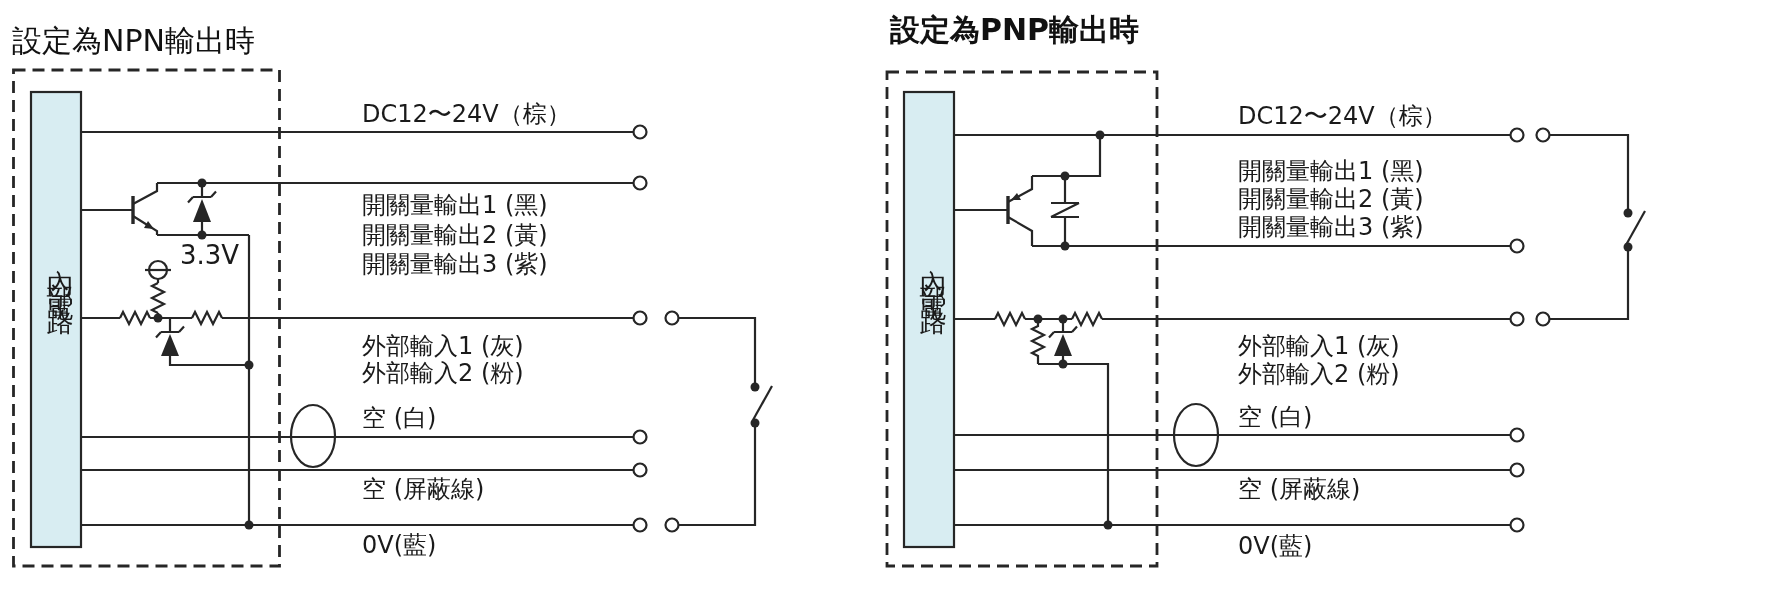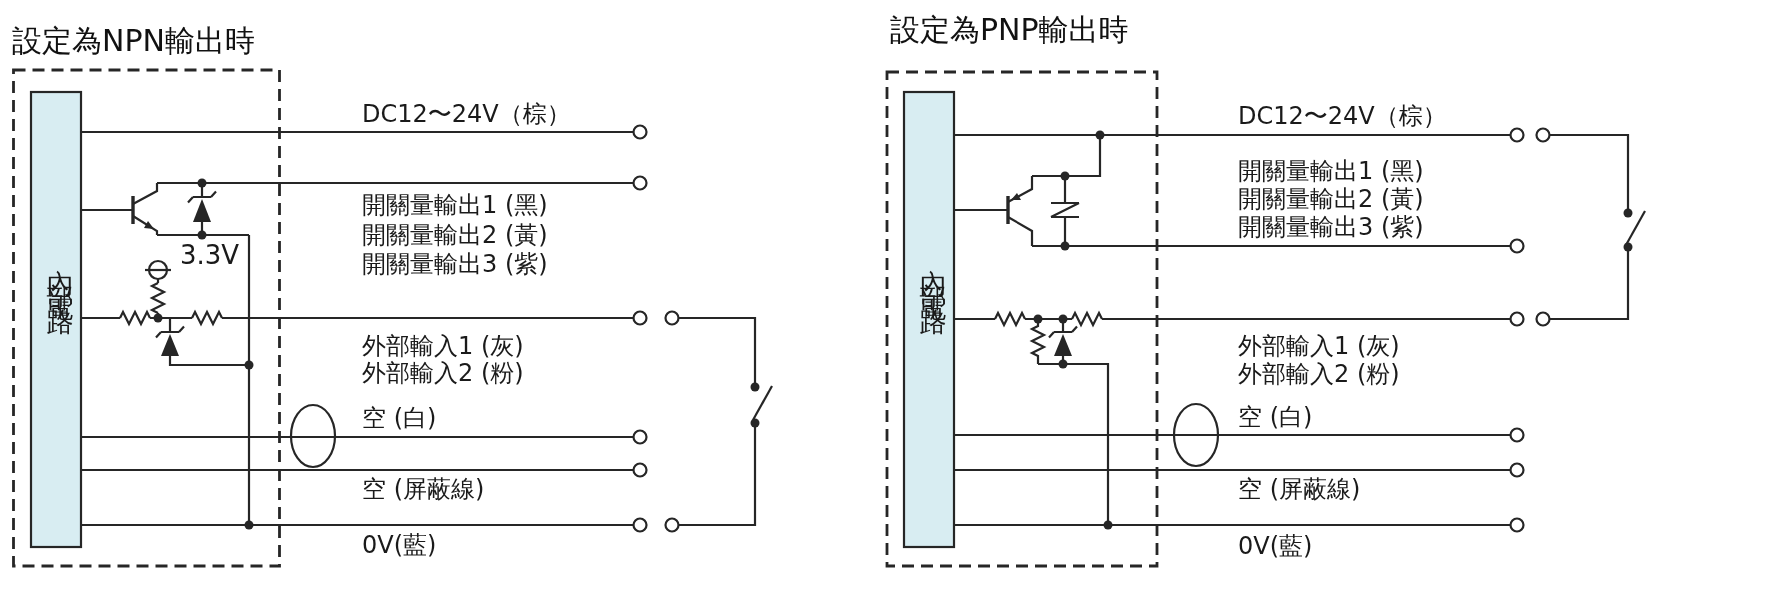--- a/index.html
+++ b/index.html
@@ -12,21 +12,21 @@
   svg text{font-family:"DejaVu Sans","Liberation Sans",sans-serif;fill:#1a1a1a;}
   .wlabel{font-size:24px;}
   .vref{font-size:26px;}
 </style>
 </head>
 <body>
 
 <div class="canvas">
 
   <div class="title" style="left:12px;top:13px;margin-top:11px;">設定為NPN輸出時</div>
-  <div class="title" style="left:890px;top:13px;">設定為PNP輸出時</div>
+  <div class="title" style="left:890px;top:13px;font-weight:bold;">設定為PNP輸出時</div>
 
   <svg width="1781" height="595" viewBox="0 0 1781 595">
 
     <g stroke="#262626" stroke-width="2.2" fill="none">
 
       <rect x="13.5" y="70" width="266" height="496" stroke-width="2.8" stroke-dasharray="12 7"></rect>
 
       <rect x="31" y="92" width="50" height="455" fill="#d8edf2"></rect>
 
       <path d="M81,132 H633"></path>

